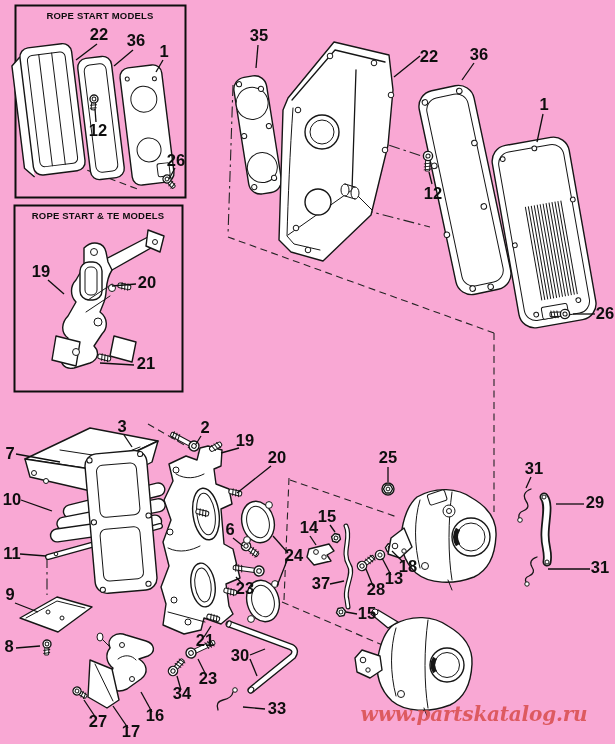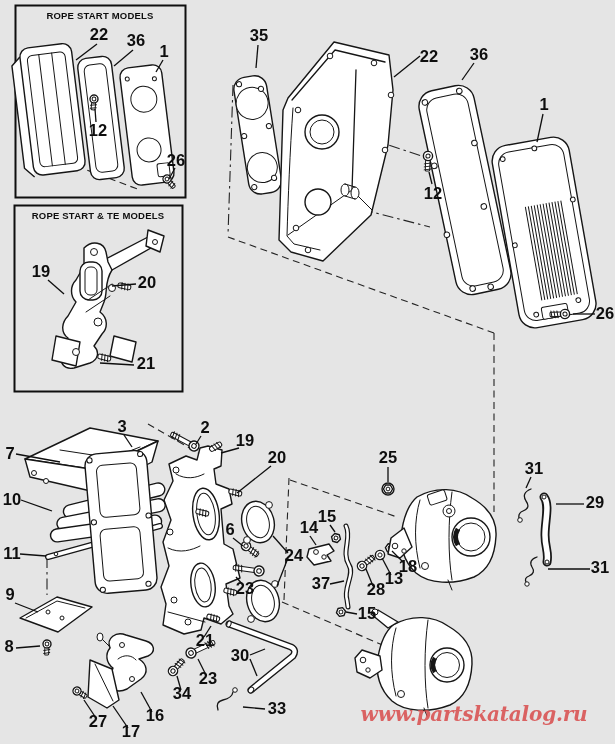--- a/index.html
+++ b/index.html
@@ -1,16 +1,16 @@
 <!DOCTYPE html>
 <html><head>
 <meta charset="utf-8">
 <style>
   html,body{margin:0;padding:0;background:#fff;}
-  #shot{position:relative;width:615px;height:744px;background:#e5e5e5;overflow:hidden;
+  #shot{position:relative;width:615px;height:744px;background:#f9a8d4;overflow:hidden;
         font-family:"Liberation Sans",sans-serif;}
   svg{position:absolute;left:0;top:0;}
   .ol{fill:#fff;stroke:#161616;stroke-width:1.4;stroke-linejoin:round;}
   .ln{fill:none;stroke:#161616;stroke-width:1.3;stroke-linecap:round;stroke-linejoin:round;}
   .t1{stroke-width:1;}
   .lead{stroke:#0e0e0e;stroke-width:1.3;}
   .dash{fill:none;stroke:#242424;stroke-width:1.1;stroke-dasharray:7 4.5;}
   .ddot{fill:none;stroke:#242424;stroke-width:1.1;stroke-dasharray:11 4 2.5 4;}
   .tube{fill:none;stroke:#161616;stroke-linecap:round;stroke-linejoin:round;}
   .tubew{fill:none;stroke:#fff;stroke-linecap:round;stroke-linejoin:round;}

